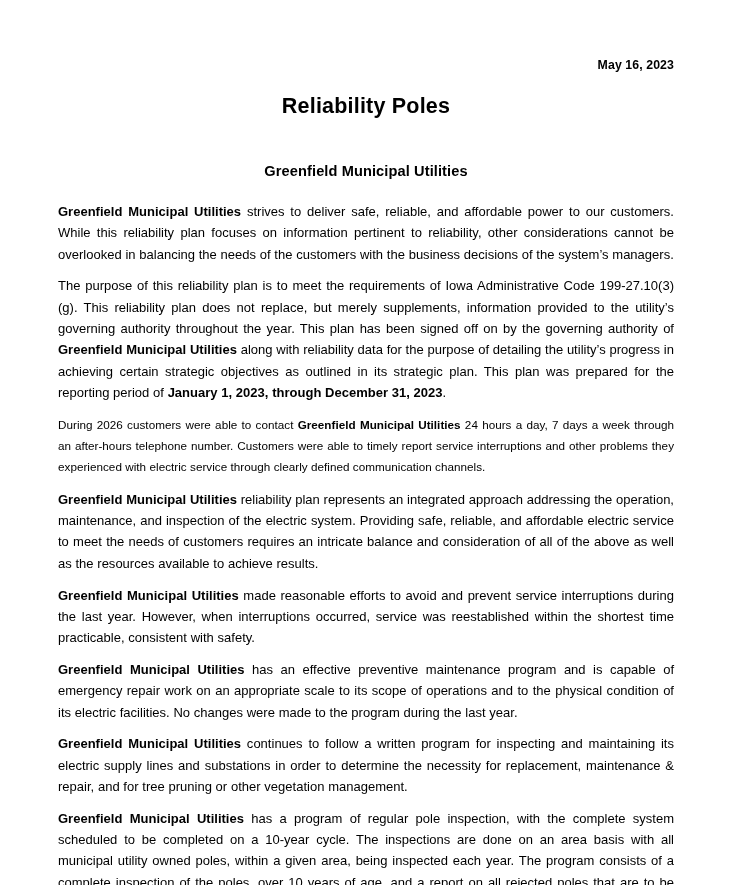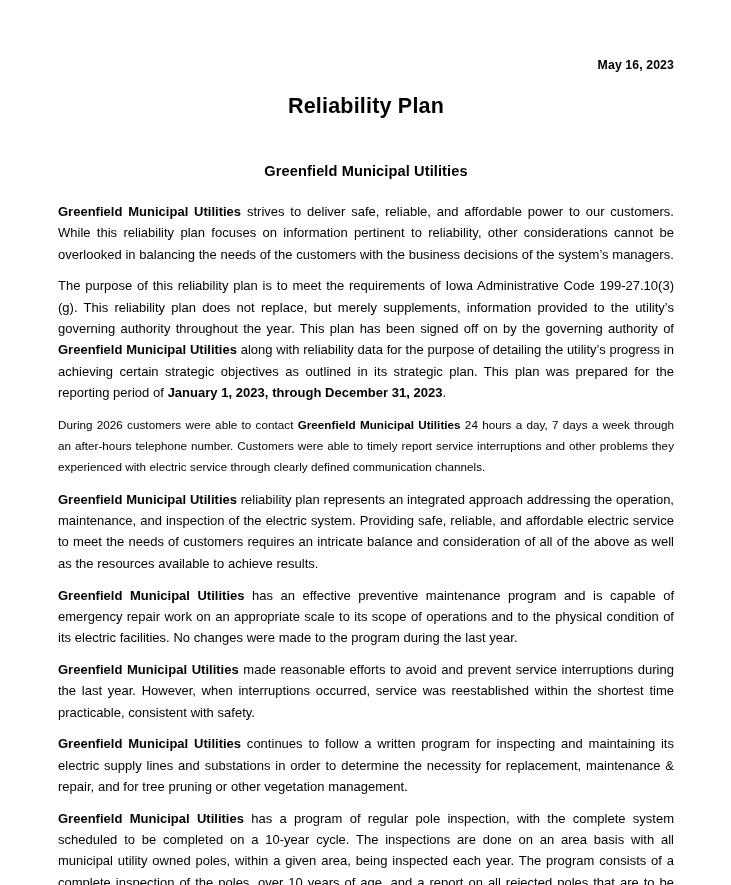--- a/index.html
+++ b/index.html
@@ -77,29 +77,29 @@
   }
 </style>
 </head>
 <body>
 
 <div class="page">
   <div class="content">
 
     <div class="doc-date">May 16, 2023</div>
 
-    <h1 class="doc-title">Reliability Plan</h1>
+    <h1 class="doc-title">Reliability Poles</h1>
 
     <h2 class="doc-subtitle">Greenfield Municipal Utilities</h2>
 
     <div class="body-block">
         <p class="para"><b>Greenfield Municipal Utilities</b><span> strives to deliver safe, reliable, and affordable power to our customers. While this reliability plan focuses on information pertinent to reliability, other considerations cannot be overlooked in balancing the needs of the customers with the business decisions of the system’s managers.</span></p>
         <p class="para"><span>The purpose of this reliability plan is to meet the requirements of Iowa Administrative Code 199-27.10(3) (g). This reliability plan does not replace, but merely supplements, information provided to the utility’s governing authority throughout the year. This plan has been signed off on by the governing authority of </span><b>Greenfield Municipal Utilities</b><span> along with reliability data for the purpose of detailing the utility’s progress in achieving certain strategic objectives as outlined in its strategic plan. This plan was prepared for the reporting period of </span><b>January 1, 2023, through December 31, 2023</b><span>.</span></p>
         <p class="para condensed"><span>During 2026 customers were able to contact </span><b>Greenfield Municipal Utilities</b><span> 24 hours a day, 7 days a week through an after-hours telephone number. Customers were able to timely report service interruptions and other problems they experienced with electric service through clearly defined communication channels.</span></p>
         <p class="para"><b>Greenfield Municipal Utilities</b><span> reliability plan represents an integrated approach addressing the operation, maintenance, and inspection of the electric system. Providing safe, reliable, and affordable electric service to meet the needs of customers requires an intricate balance and consideration of all of the above as well as the resources available to achieve results.</span></p>
+        <p class="para"><b>Greenfield Municipal Utilities</b><span> made reasonable efforts to avoid and prevent service interruptions during the last year. However, when interruptions occurred, service was reestablished within the shortest time practicable, consistent with safety.</span></p>
         <p class="para"><b>Greenfield Municipal Utilities</b><span> has an effective preventive maintenance program and is capable of emergency repair work on an appropriate scale to its scope of operations and to the physical condition of its electric facilities. No changes were made to the program during the last year.</span></p>
-        <p class="para"><b>Greenfield Municipal Utilities</b><span> made reasonable efforts to avoid and prevent service interruptions during the last year. However, when interruptions occurred, service was reestablished within the shortest time practicable, consistent with safety.</span></p>
         <p class="para"><b>Greenfield Municipal Utilities</b><span> continues to follow a written program for inspecting and maintaining its electric supply lines and substations in order to determine the necessity for replacement, maintenance &amp; repair, and for tree pruning or other vegetation management.</span></p>
         <p class="para"><b>Greenfield Municipal Utilities</b><span> has a program of regular pole inspection, with the complete system scheduled to be completed on a 10-year cycle. The inspections are done on an area basis with all municipal utility owned poles, within a given area, being inspected each year. The program consists of a complete inspection of the poles, over 10 years of age, and a report on all rejected poles that are to be replaced. Poles are generally replaced within six months.</span></p>
       </div>
 
   </div>
 </div>
 
 </body></html>

